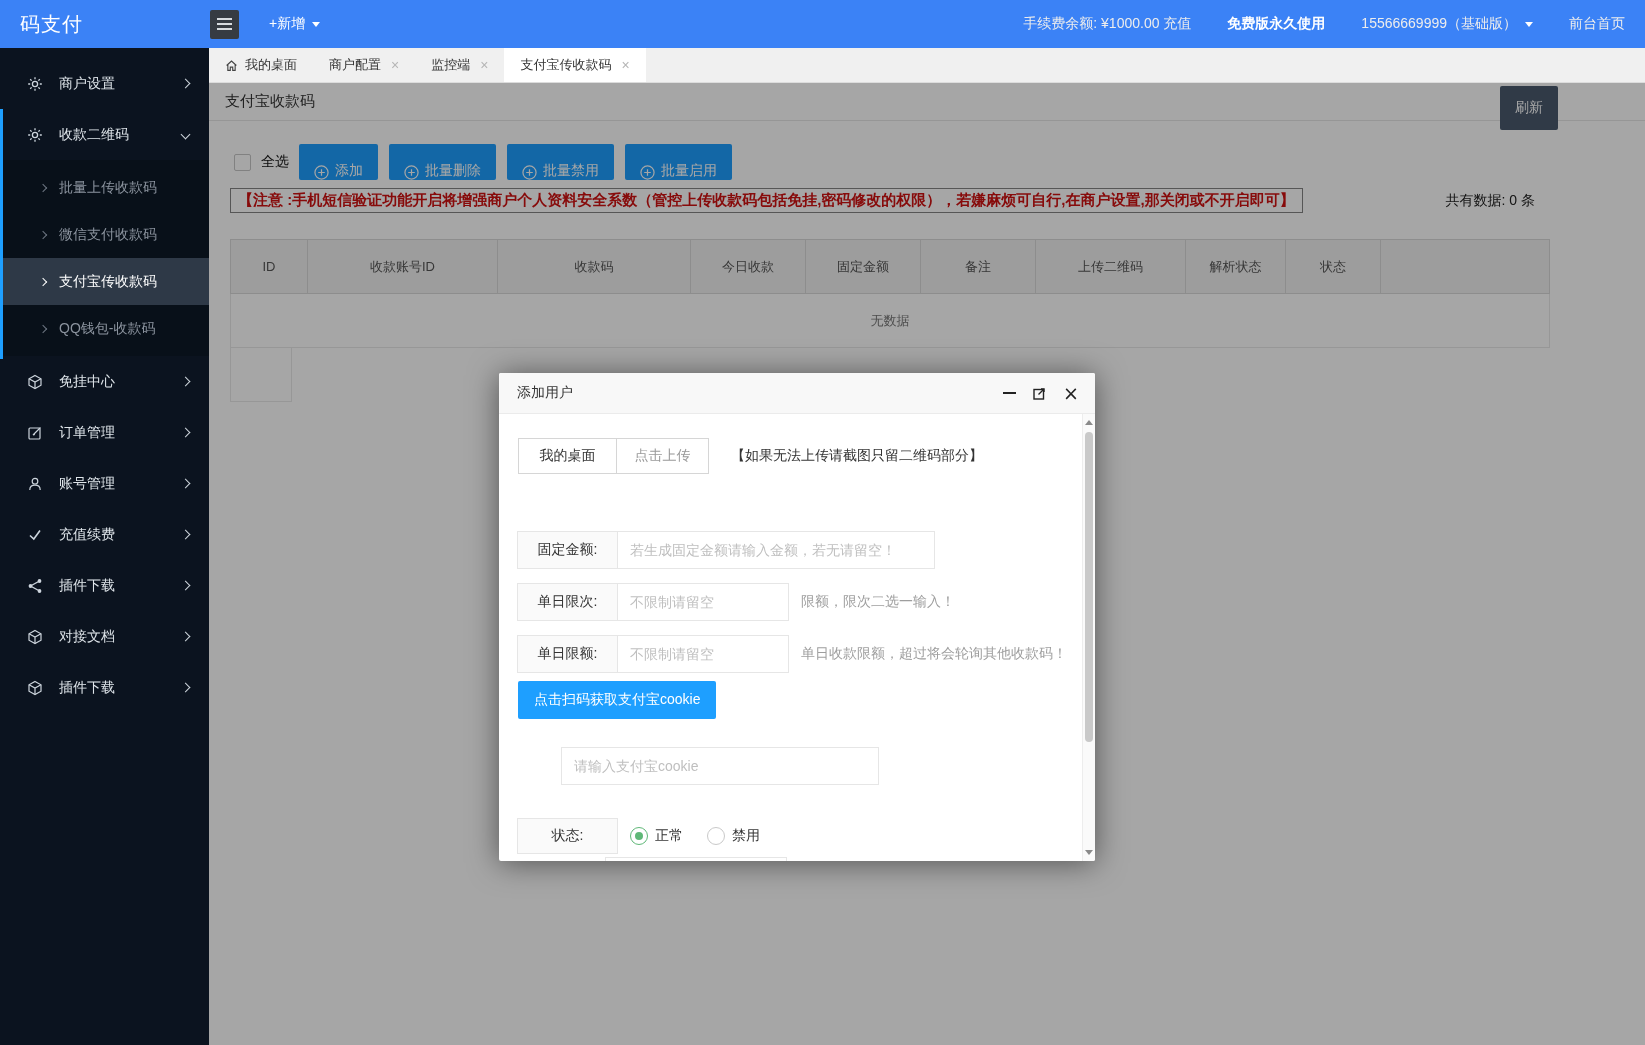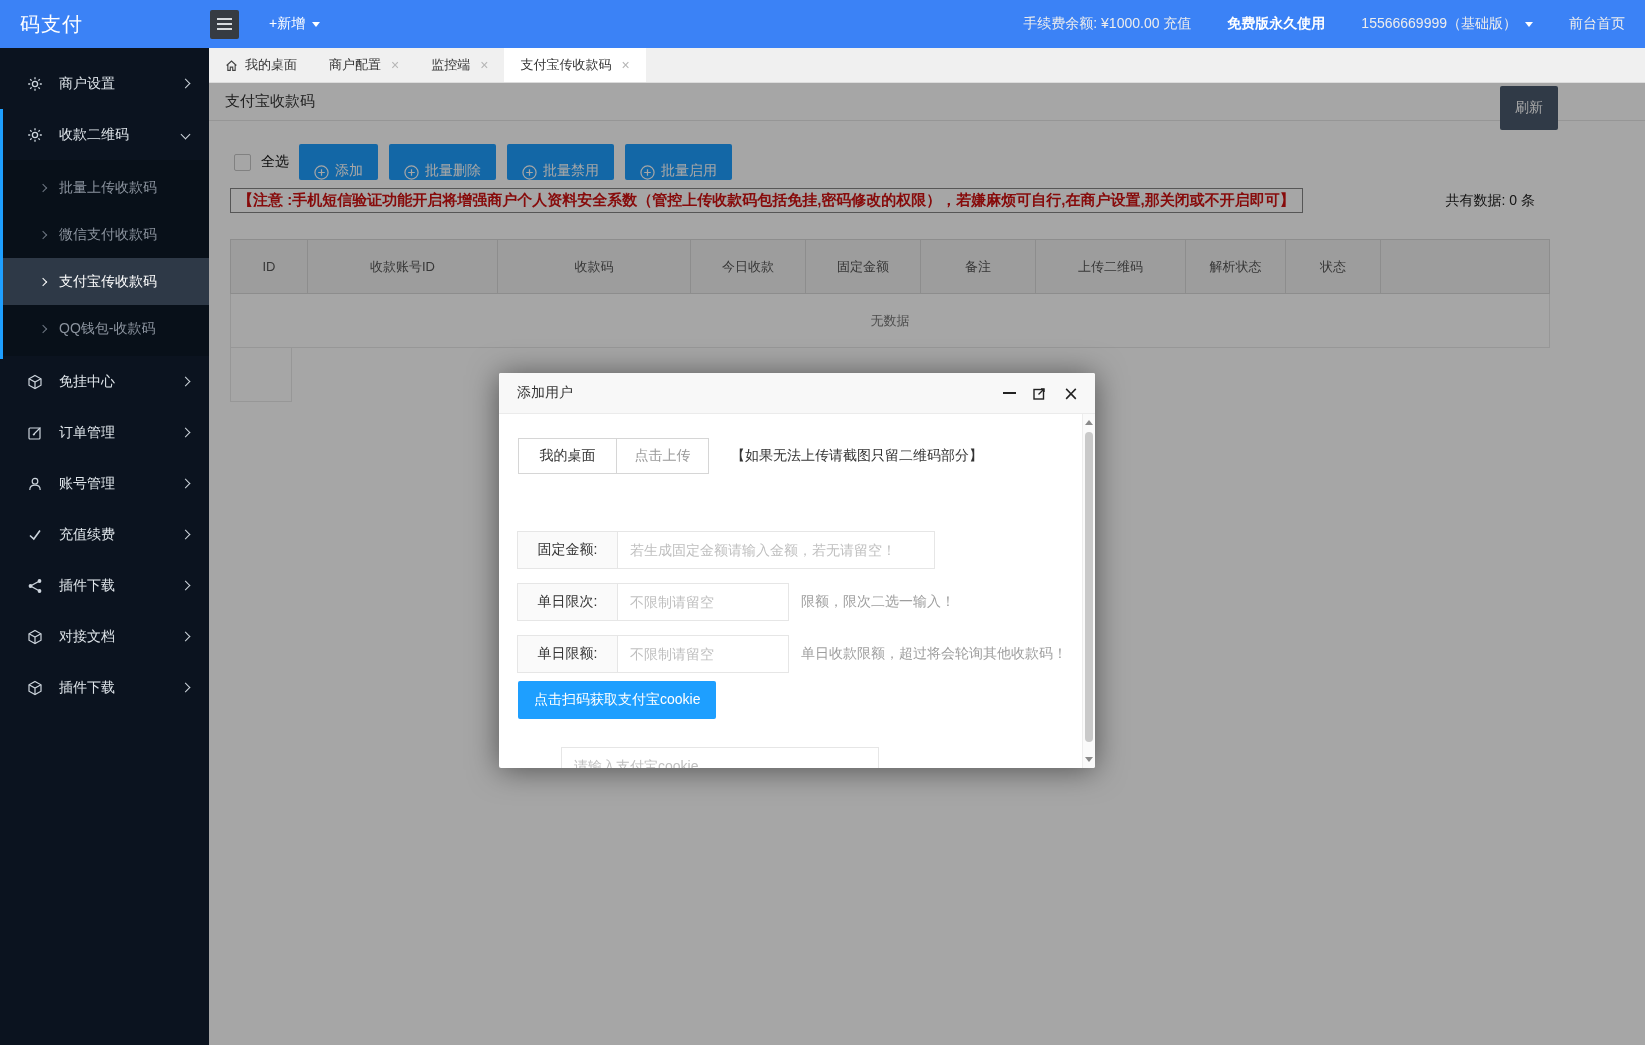--- a/index.html
+++ b/index.html
@@ -54,21 +54,21 @@
   
   .tbl{margin-top:26px;width:1320px;}
   .thead{display:flex;height:55px;background:#f2f2f2;border:1px solid #d9d9d9;box-sizing:border-box;}
   .th{display:flex;align-items:center;justify-content:center;font-size:13px;color:#555;border-right:1px solid #d9d9d9;box-sizing:border-box;}
   .th:last-child{border-right:none;}
   .trow{height:54px;display:flex;align-items:center;justify-content:center;font-size:13px;color:#777;border-left:1px solid #e8e8e8;border-right:1px solid #e8e8e8;border-bottom:1px solid #e8e8e8;box-sizing:border-box;}
   .trow2{height:54px;border-left:1px solid #e8e8e8;box-sizing:border-box;display:flex;}
   .trow2 .cell{width:61px;border-right:1px solid #e8e8e8;border-bottom:1px solid #e8e8e8;box-sizing:border-box;}
   
   .overlay{position:absolute;left:0;top:0;right:0;bottom:0;background:rgba(0,0,0,0.35);z-index:40;}
-  .modal{position:absolute;left:290px;top:290px;width:596px;height:395px;background:#fff;z-index:50;border-radius:2px;box-shadow:0 2px 30px rgba(0,0,0,0.5);overflow:hidden;}
+  .modal{position:absolute;left:290px;top:290px;width:596px;height:488px;background:#fff;z-index:50;border-radius:2px;box-shadow:0 2px 30px rgba(0,0,0,0.5);overflow:hidden;}
   .m-title{height:41px;background:#f8f8f8;border-bottom:1px solid #ebebeb;display:flex;align-items:center;box-sizing:border-box;}
   .m-title .tt{font-size:14px;color:#333;padding-left:18px;}
   .m-icons{margin-left:auto;display:flex;align-items:center;gap:17px;padding-right:16px;}
   .ic-min{width:13px;height:2px;background:#222;cursor:pointer;}
   .ic-close{font-size:19px;color:#222;line-height:1;cursor:pointer;font-family:"DejaVu Sans",sans-serif;}
   .m-row{position:absolute;display:flex;align-items:center;}
   .fld-label{width:101px;height:38px;background:#fafafa;border:1px solid #e6e6e6;box-sizing:border-box;display:flex;align-items:center;justify-content:center;font-size:14px;color:#333;flex:none;}
   .fld-input{height:38px;border:1px solid #e6e6e6;box-sizing:border-box;padding:0 12px;font-size:14px;color:#333;outline:none;margin-left:-1px;font-family:inherit;}
   .fld-input::placeholder{color:#bfbfbf;}
   .hint{font-size:14px;color:#9e9e9e;white-space:nowrap;}

